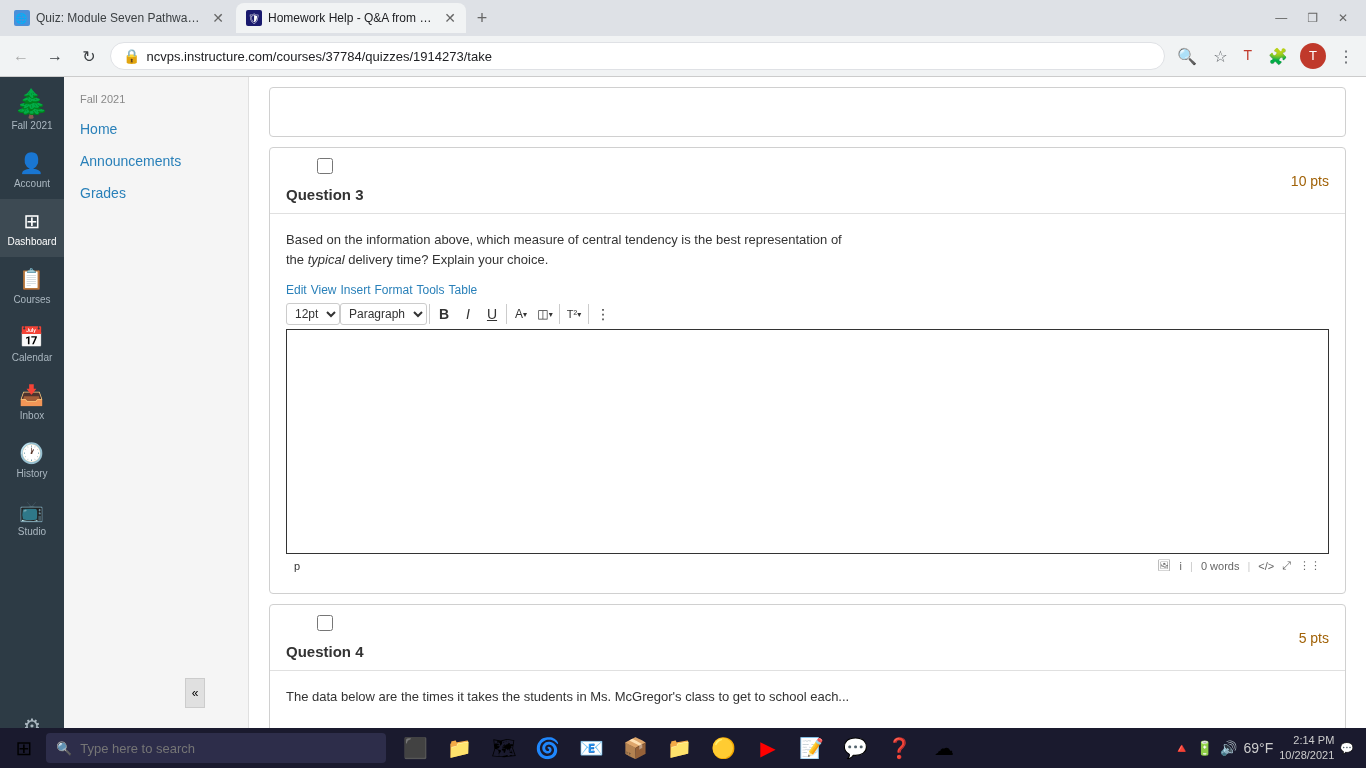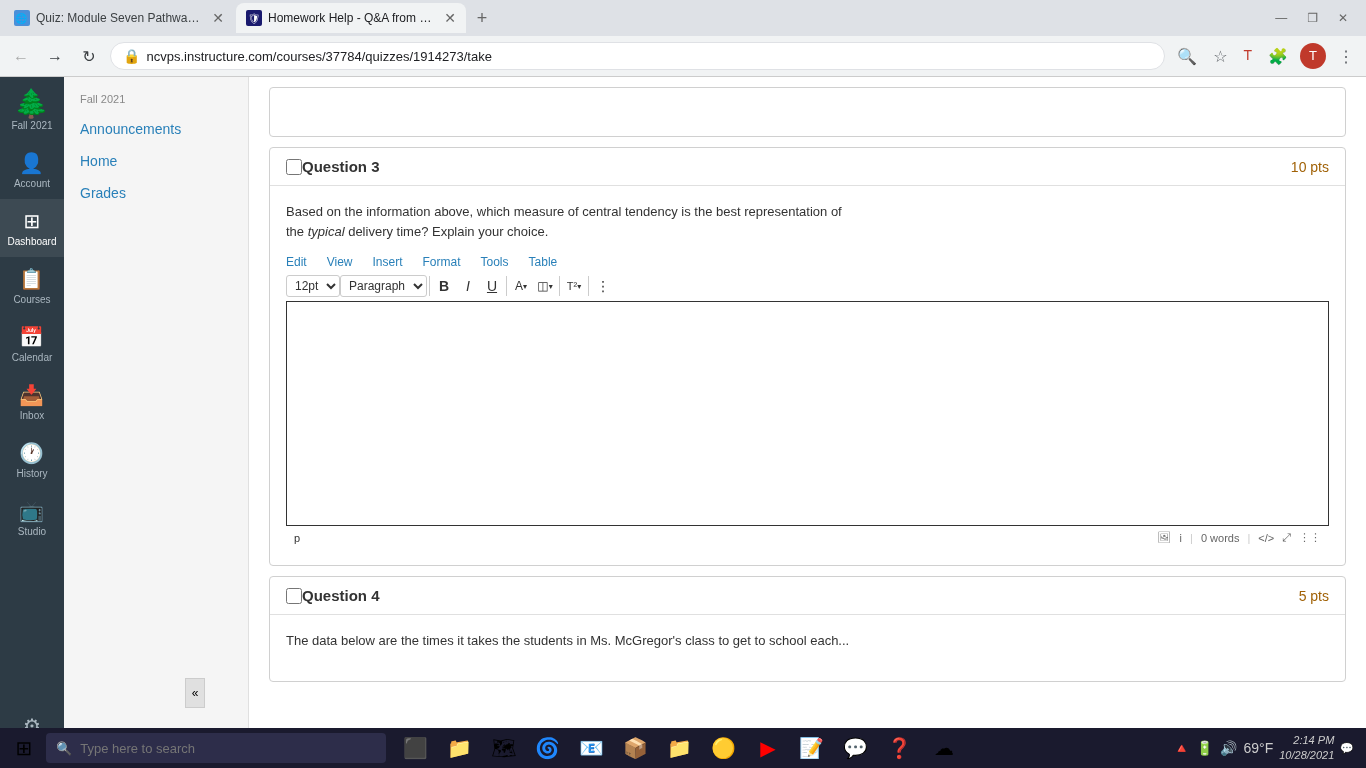--- a/index.html
+++ b/index.html
@@ -228,21 +228,22 @@
     .question-header {
       display: flex;
       justify-content: space-between;
       align-items: center;
       padding: 10px 16px;
       border-bottom: 1px solid #e0e0e0;
     }
     .question-header-left {
       display: flex;
       align-items: center;
-      gap: 0;
+      gap: 12px;
+      flex-direction: column;
     }
     .question-checkbox {
       width: 16px; height: 16px;
       border: 1px solid #aaa;
       background: white;
       cursor: pointer;
     }
     .question-title {
       font-size: 15px;
       font-weight: 600;
@@ -260,21 +261,21 @@
       font-size: 13px;
       color: #333;
       line-height: 1.5;
       margin-bottom: 14px;
     }
     .question-text em { }
 
     
     .editor-menu {
       display: flex;
-      gap: 20px;
+      gap: 4px;
       font-size: 12px;
       color: #2980b9;
       margin-bottom: 6px;
     }
     .editor-menu span { cursor: pointer; }
 
     .editor-toolbar {
       display: flex;
       align-items: center;
       margin-bottom: 4px;
@@ -382,21 +383,21 @@
     .taskbar-app .app-icon { font-size: 20px; }
     .taskbar-sys {
       margin-left: auto;
       display: flex;
       align-items: center;
       gap: 6px;
       color: #ccc;
       font-size: 11px;
       padding-right: 8px;
     }
-    .sys-time { text-align: right; line-height: 1.4; font-style: italic; }
+    .sys-time { text-align: right; line-height: 1.4; }
     .sys-icons { display: flex; gap: 6px; align-items: center; font-size: 14px; }
   </style>
 </head>
 <body>
 
 <div class="browser-chrome">
 
   <div class="tab-bar">
     <div class="tab">
       <div class="tab-favicon" style="background:#4a90d9; font-size:10px; color:white;">🌐</div>
@@ -473,22 +474,22 @@
       <span class="nav-label">Studio</span>
     </div>
     <div class="nav-item" style="margin-top: auto;">
       <span class="nav-icon">⚙</span>
       <span class="nav-label" style="font-size:8px; text-align:center;">Need Assistance?</span>
     </div>
   </div>
 
   <div class="course-nav">
     <div class="course-semester">Fall 2021</div>
+    <a class="course-nav-item">Home</a>
     <a class="course-nav-item">Announcements</a>
-    <a class="course-nav-item">Home</a>
     <a class="course-nav-item">Grades</a>
 
     <div style="position: absolute; bottom: 60px; left: 185px; width: 20px; background: #e0e0e0; height: 30px; display: flex; align-items: center; justify-content: center; font-size: 12px; cursor: pointer; border: 1px solid #ccc;">«</div>
   </div>
 
   <div class="content-area">
 
     <div class="partial-block"></div>
 
     <div class="question-block">

